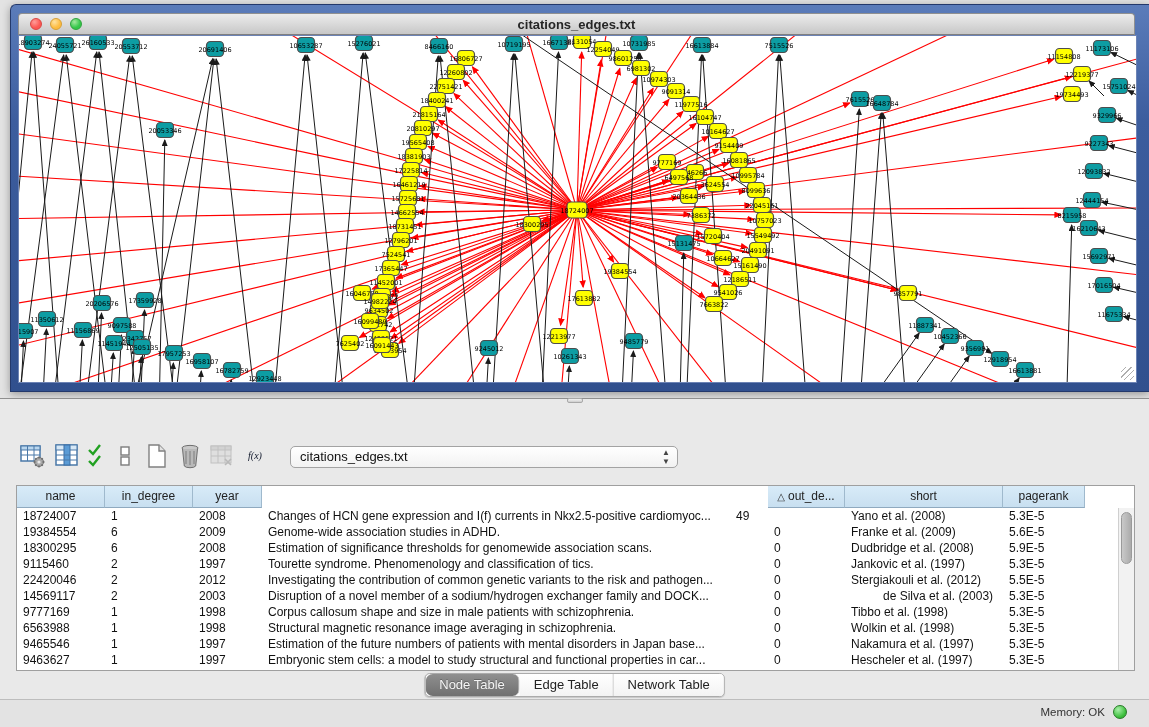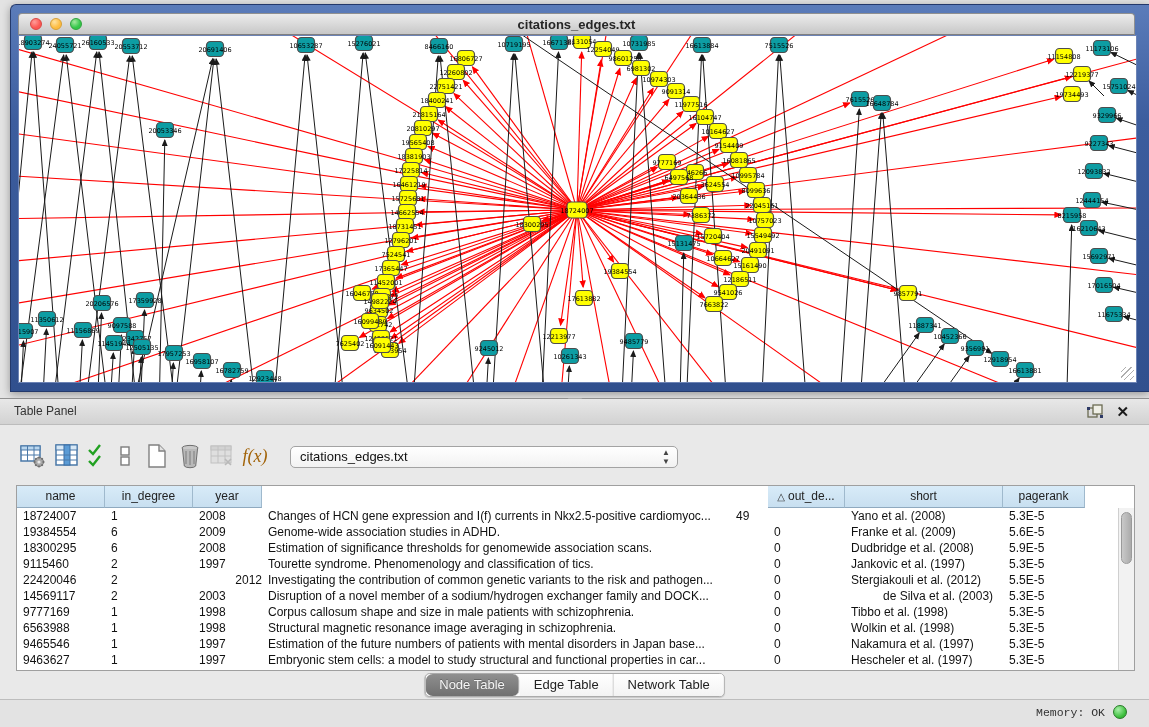--- a/index.html
+++ b/index.html
@@ -56,21 +56,21 @@
     position:relative;height:25px;
     background:linear-gradient(180deg,#e8e8e8,#d2d2d2);
     border-bottom:1px solid #bcbcbc;
   }
   .panel-title{position:absolute;left:14px;top:0;line-height:25px;font-size:12px;color:#333;}
   .panel-float{position:absolute;right:46px;top:5px;width:16px;height:15px;cursor:pointer;}
   .panel-close{position:absolute;right:20px;top:1px;font-size:15px;font-weight:bold;color:#1a1a1a;line-height:24px;cursor:pointer;}
   
   .tp-toolbar{position:absolute;left:0;top:25px;width:100%;height:58px;}
   .tb-icon{position:absolute;top:19px;width:26px;height:26px;cursor:pointer;}
-  .tb-fx{font-family:"Liberation Serif", serif;font-style:italic;font-size:18px;color:#a16207;line-height:26px;text-align:center;}
+  .tb-fx{font-family:"Liberation Serif", serif;font-style:italic;font-size:10px;color:#0f172a;line-height:26px;text-align:center;}
   .net-select{
     position:absolute;left:290px;top:22px;width:388px;height:22px;
     background:linear-gradient(180deg,#ffffff,#f2f2f2);
     border:1px solid #a3a3a3;border-radius:5px;box-sizing:border-box;cursor:pointer;
   }
   .net-select .sel-text{position:absolute;left:9px;top:0;line-height:20px;font-size:13px;color:#111;}
   .net-select .stepper{position:absolute;right:7px;top:1px;font-size:8px;color:#444;line-height:9px;text-align:center;}
   
   .table-wrap{
     position:absolute;left:16px;top:86px;width:1117px;height:184px;
@@ -111,21 +111,21 @@
     border-right:1px solid #c4c4c4;background:linear-gradient(180deg,#ffffff,#f3f3f3);
     white-space:nowrap;
   }
   .tab:last-child{border-right:none;}
   .tab.selected{
     background:linear-gradient(180deg,#8f8f8f,#707070);
     color:#f4f4f4;text-shadow:0 -1px 0 rgba(0,0,0,.25);border-radius:7px;
   }
   
   .status-bar{position:absolute;left:0;top:700px;width:1149px;height:27px;background:#e3e3e3;}
-  .mem-label{position:absolute;right:44px;top:6px;font-size:11.5px;color:#333;font-family:Liberation Mono, monospace;}
+  .mem-label{position:absolute;right:44px;top:6px;font-size:11.5px;color:#333;}
   .mem-dot{
     position:absolute;right:22px;top:5px;width:14px;height:14px;border-radius:50%;
     background:radial-gradient(circle at 35% 30%,#a9f0a9,#3dbf3d 65%,#2f9e2f);
     border:1px solid #267a26;box-sizing:border-box;cursor:pointer;
   }
 </style>
 </head>
 <body>
 
 <div class="network-window">
@@ -540,32 +540,20 @@
           <rect x="548" y="166" width="20" height="16" rx="4" ry="4" fill="#ffff00" stroke="#4d4d4d" stroke-width="1.2"></rect>
           <text x="558" y="176.5" text-anchor="middle" font-size="6.5" font-family="&quot;DejaVu Sans&quot;, sans-serif" fill="#000">18724007</text>
         </g>
     </svg>
     <div class="resize-grip"></div>
   </div>
 </div>
 
 <div class="table-panel">
   <div class="splitter-grip"></div>
-  <div class="panel-header">
-    <span class="panel-title">Table Panel</span>
-    <span class="panel-float">
-      <svg width="16" height="15" viewBox="0 0 16 15">
-        <rect x="1" y="4" width="9" height="9" fill="none" stroke="#6b6b52" stroke-width="1.3"></rect>
-        <rect x="6" y="1" width="9" height="9" fill="#efefe6" stroke="#6b6b52" stroke-width="1.3"></rect>
-        <rect x="0" y="3" width="3" height="3" fill="#2e3a66"></rect>
-        <rect x="13" y="11" width="3" height="3" fill="#2e3a66"></rect>
-      </svg>
-    </span>
-    <span class="panel-close">✕</span>
-  </div>
 
   <div class="tp-toolbar">
     <span class="tb-icon" style="left:20px">
       <svg width="26" height="26" viewBox="0 0 26 26">
         <rect x="1" y="3" width="19" height="15" fill="#ffffff" stroke="#4a78a8" stroke-width="1.5"></rect>
         <rect x="1" y="3" width="19" height="4" fill="#b9d6ee" stroke="#4a78a8"></rect>
         <line x1="7.5" y1="3" x2="7.5" y2="18" stroke="#4a78a8"></line>
           <line x1="14" y1="3" x2="14" y2="18" stroke="#4a78a8"></line>
         <line x1="1" y1="12" x2="20" y2="12" stroke="#4a78a8"></line>
         <circle cx="19" cy="19" r="4.5" fill="#a9a9a9" stroke="#6e6e6e"></circle>
@@ -667,21 +655,21 @@
           <div class="td" style="left: 88px; width: 88px;">2</div>
           <div class="td" style="left: 176px; width: 69px;">1997</div>
           <div class="td" style="left: 245px; width: 506px;">Tourette syndrome. Phenomenology and classification of tics.</div>
           <div class="td" style="left: 751px; width: 77px;">0</div>
           <div class="td" style="left: 828px; width: 158px;">Jankovic et al. (1997)</div>
           <div class="td" style="left: 986px; width: 82px;">5.3E-5</div>
         </div>
         <div class="tr">
           <div class="td" style="left: 0px; width: 88px;">22420046</div>
           <div class="td" style="left: 88px; width: 88px;">2</div>
-          <div class="td" style="left: 176px; width: 69px; text-align: right;">2012</div>
+          <div class="td" style="left: 176px; width: 69px;">2012</div>
           <div class="td" style="left: 245px; width: 506px;">Investigating the contribution of common genetic variants to the risk and pathogen...</div>
           <div class="td" style="left: 751px; width: 77px;">0</div>
           <div class="td" style="left: 828px; width: 158px;">Stergiakouli et al. (2012)</div>
           <div class="td" style="left: 986px; width: 82px;">5.5E-5</div>
         </div>
         <div class="tr">
           <div class="td" style="left: 0px; width: 88px;">14569117</div>
           <div class="td" style="left: 88px; width: 88px;">2</div>
           <div class="td" style="left: 176px; width: 69px;">2003</div>
           <div class="td" style="left: 245px; width: 506px;">Disruption of a novel member of a sodium/hydrogen exchanger family and DOCK...</div>

